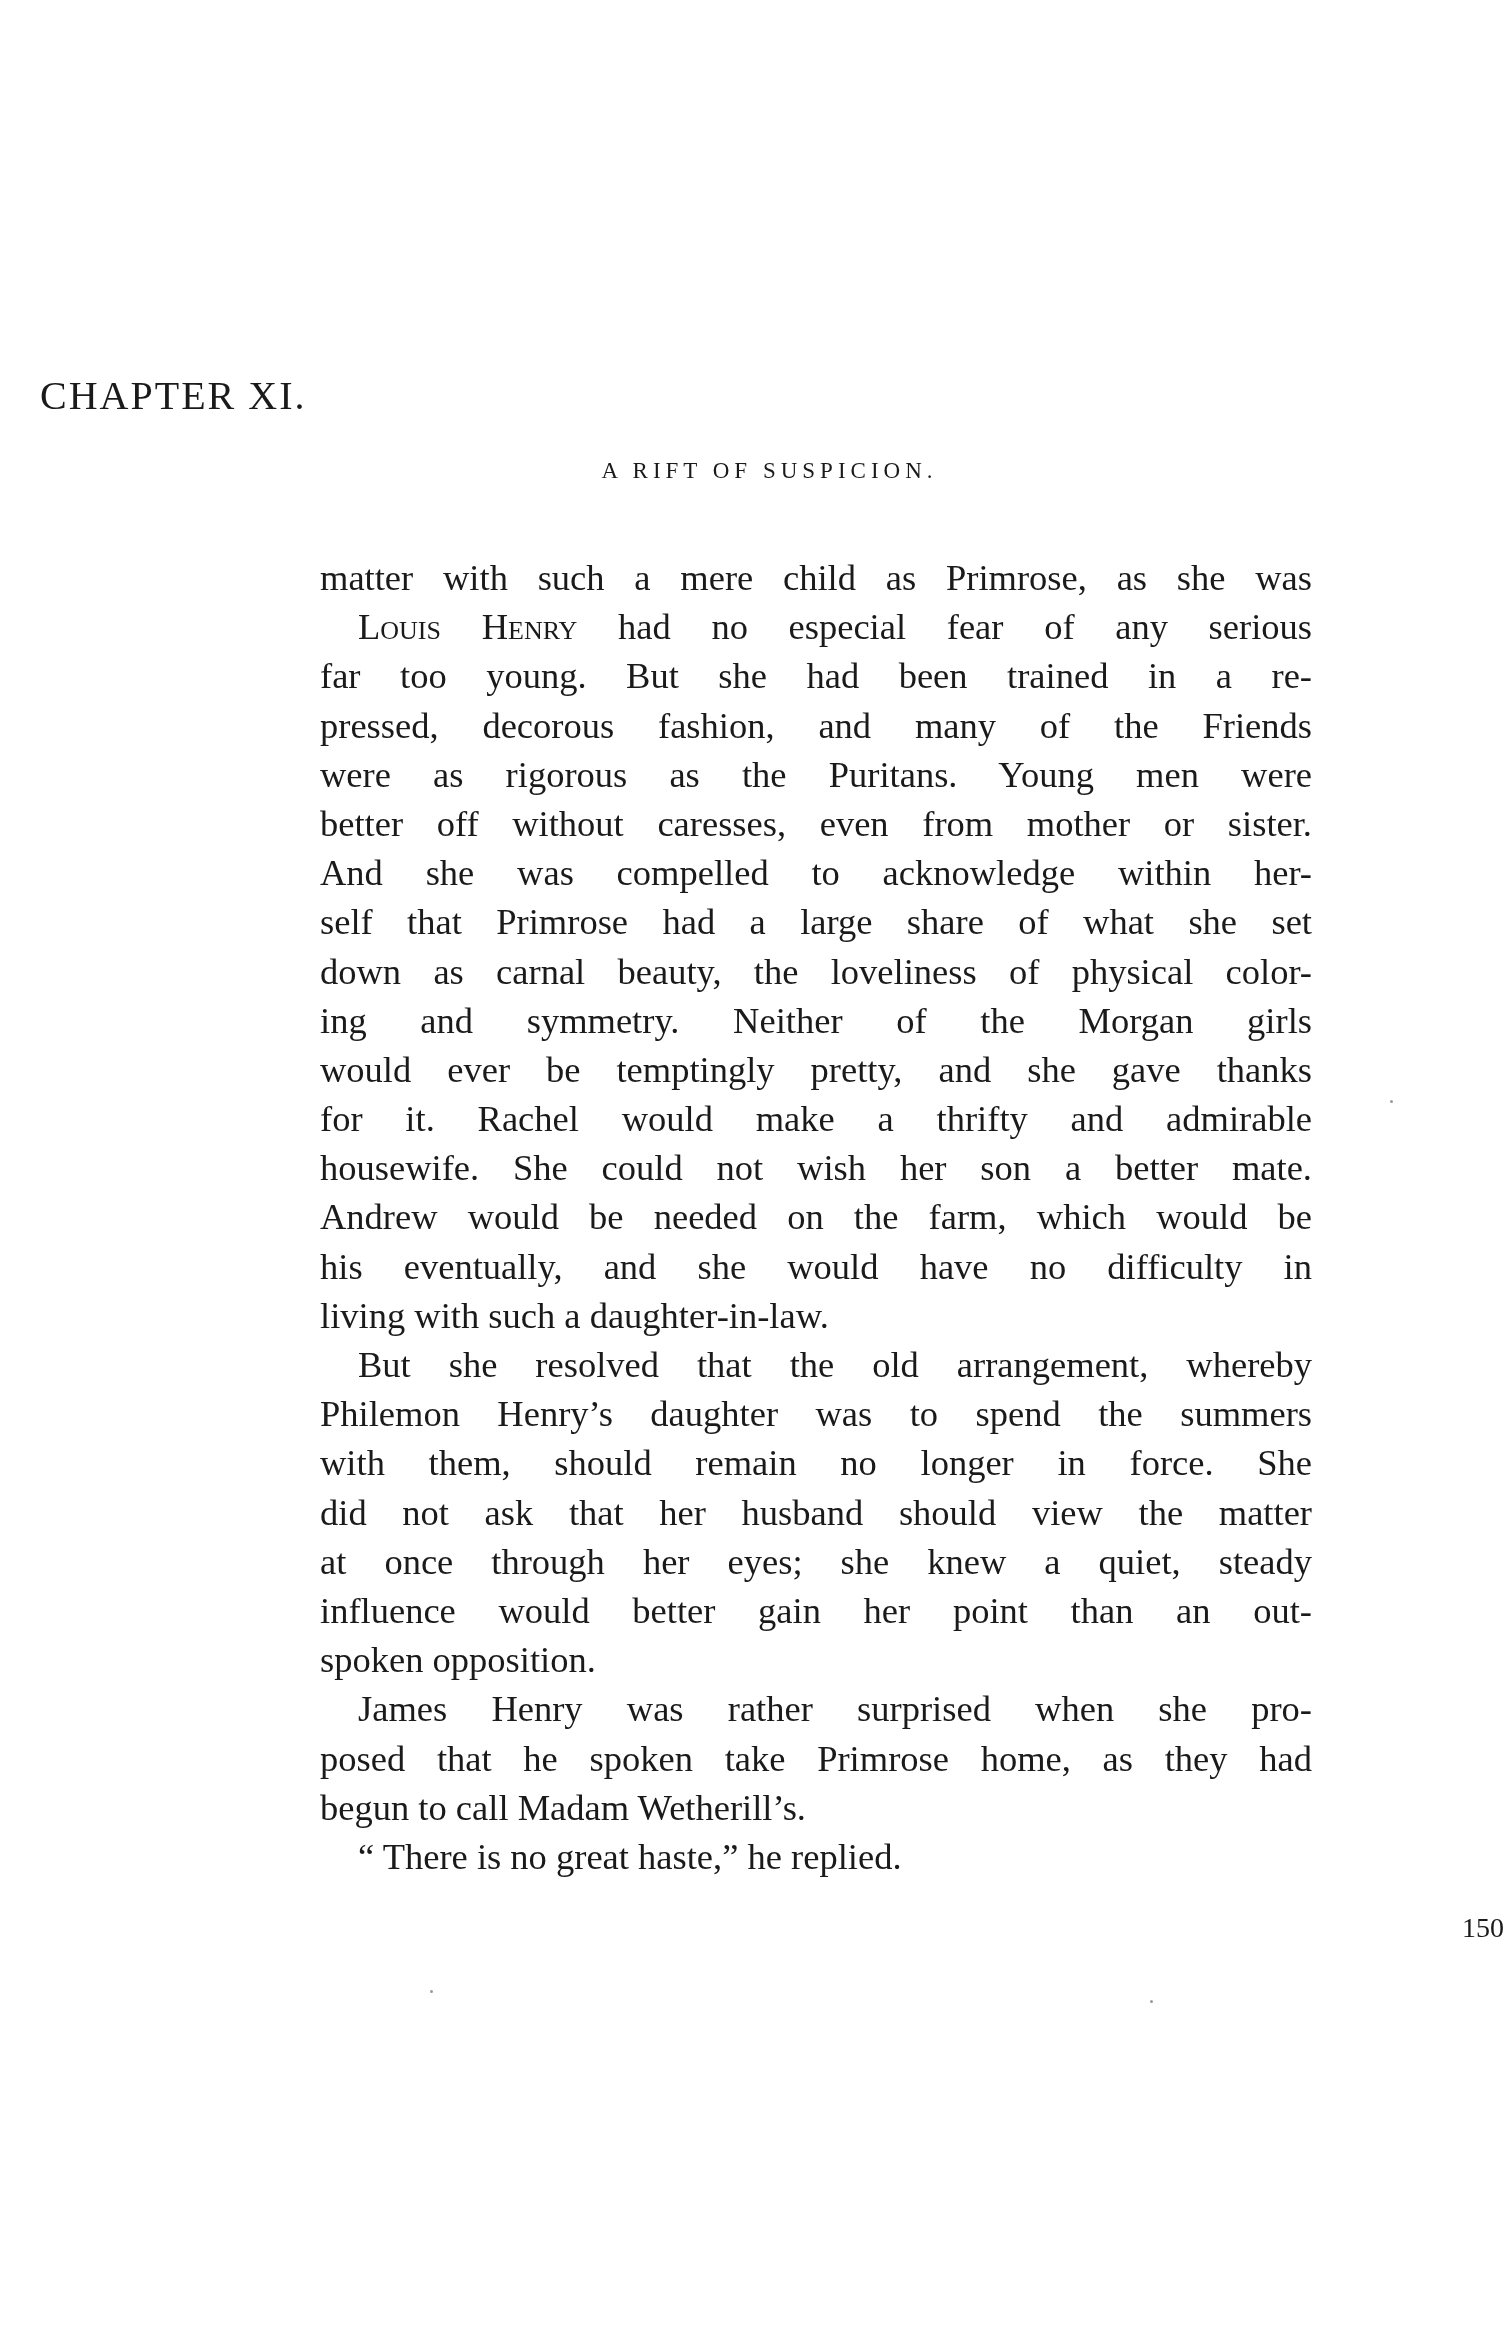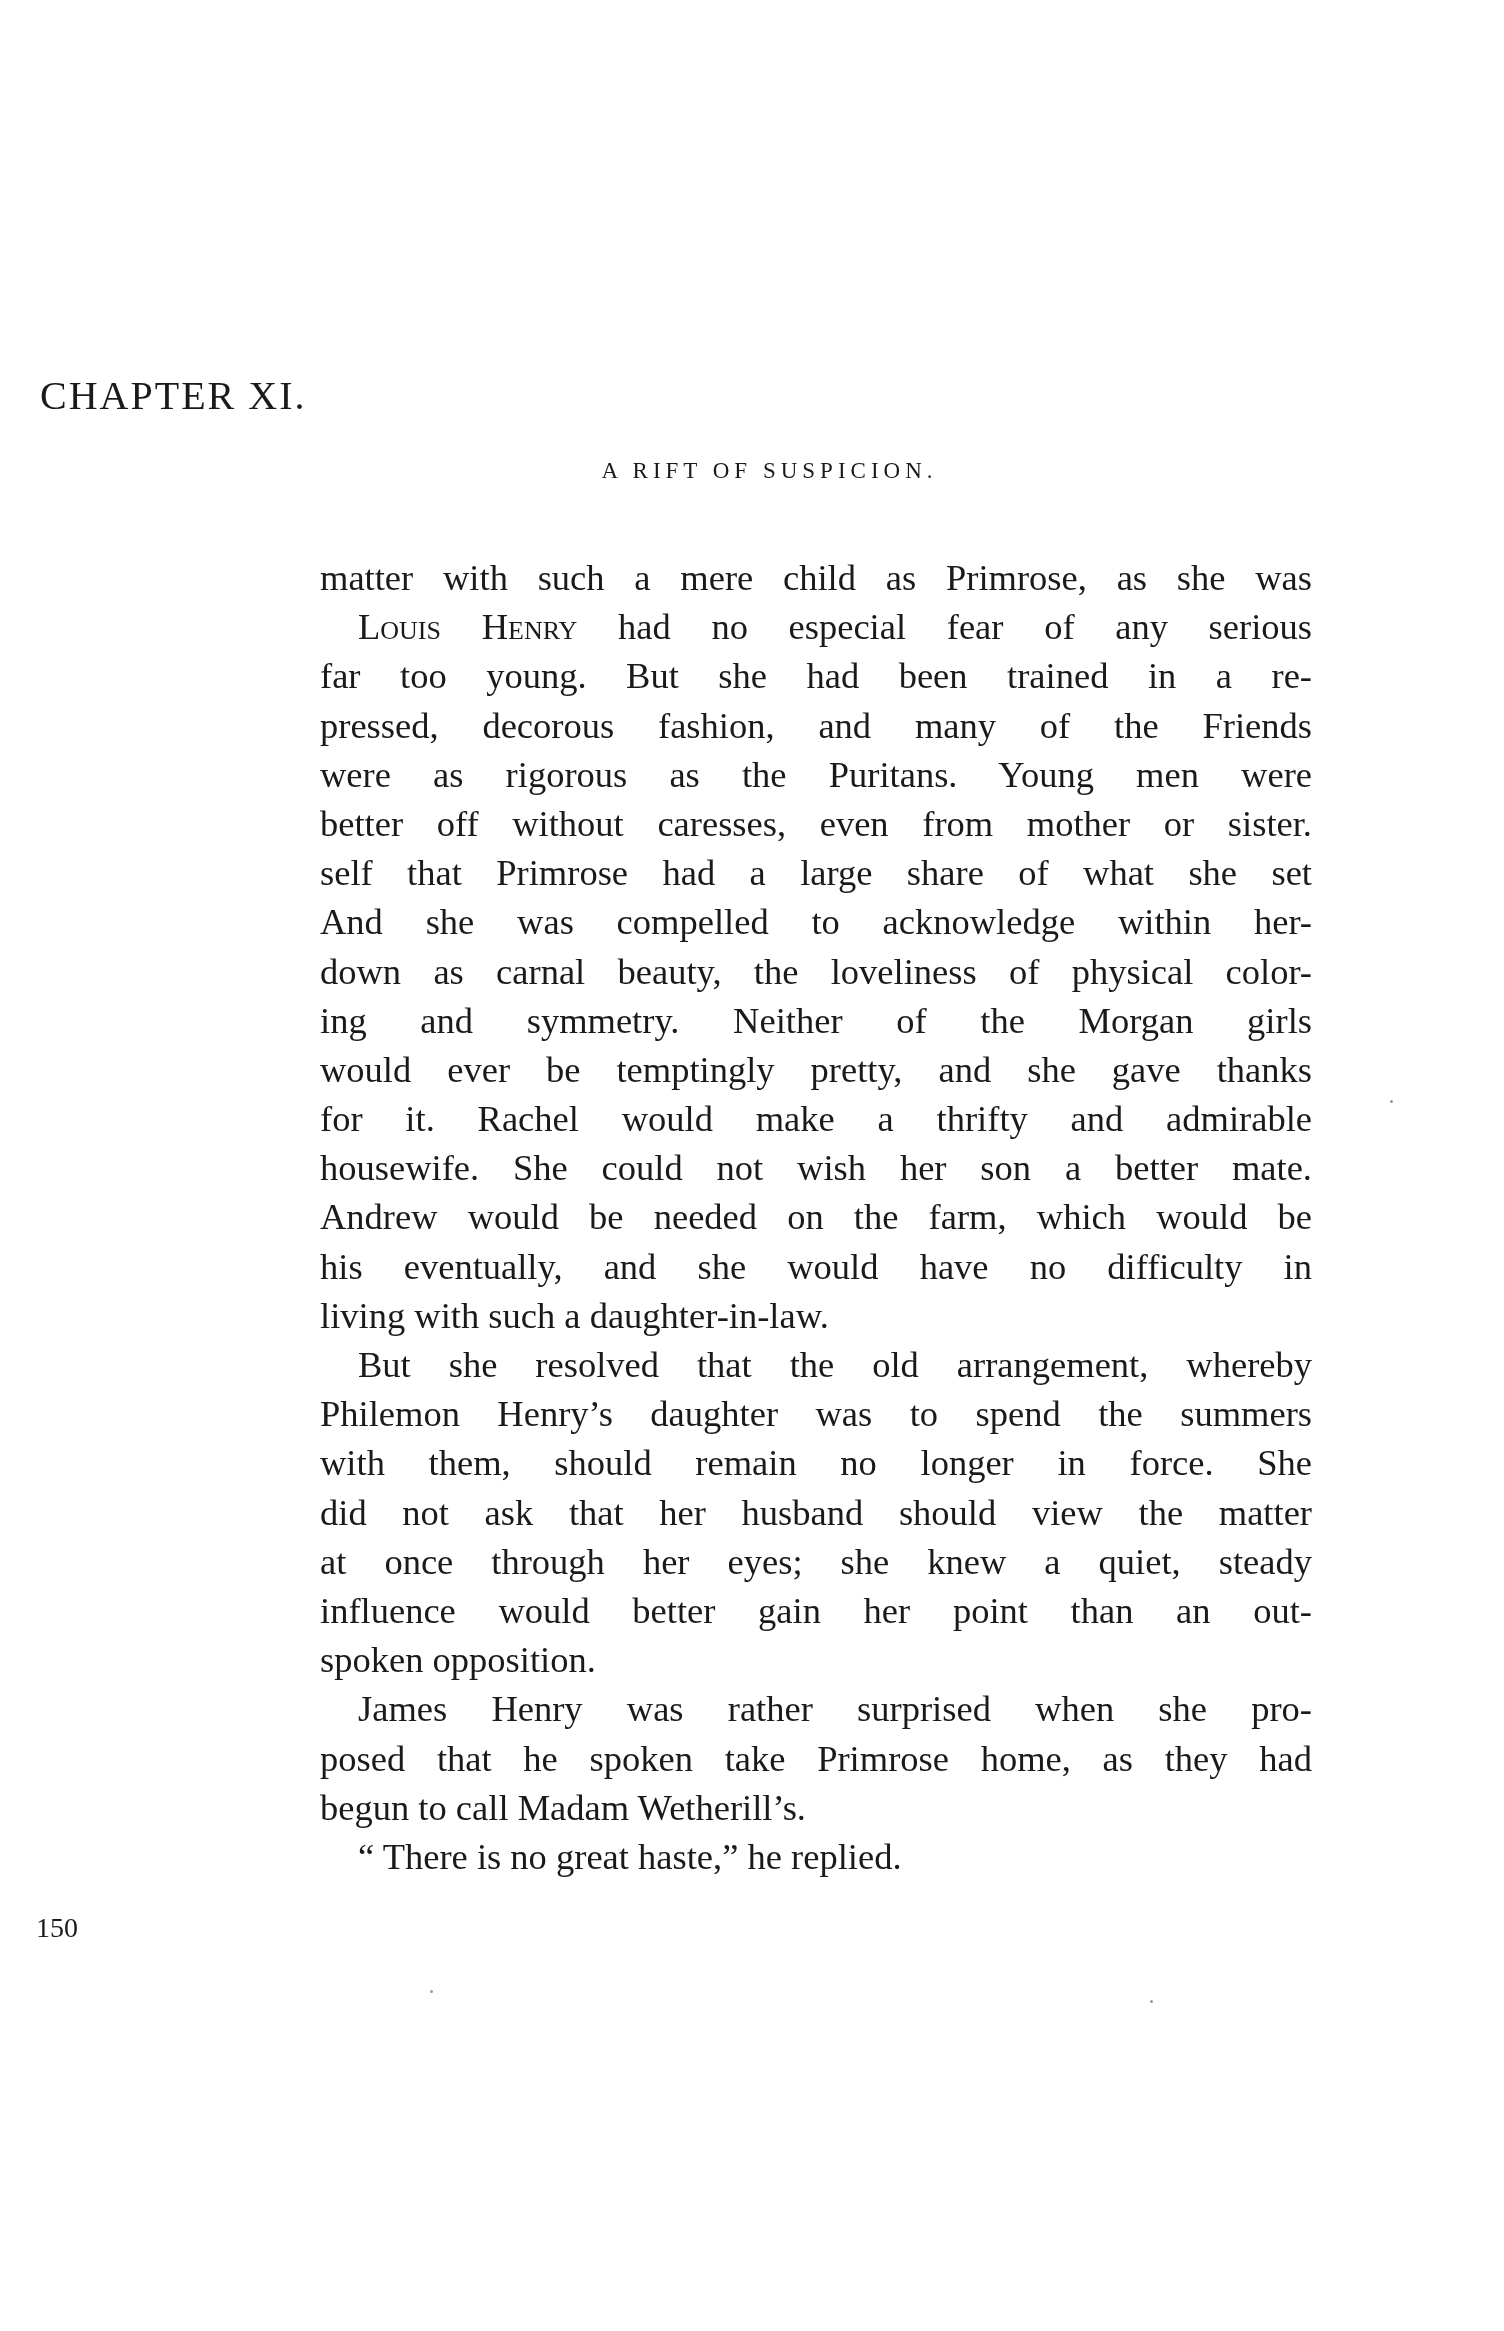--- a/index.html
+++ b/index.html
@@ -9,42 +9,42 @@
   .chapter-title { position: absolute; top: 372px; left: 0; width: 1504px; 
                    font-size: 40px; letter-spacing: 2px; padding-left: 40px; box-sizing: border-box; }
   .chapter-subtitle { position: absolute; top: 458px; left: 0; width: 1504px; text-align: center;
                       font-size: 23px; letter-spacing: 5px; padding-left: 35px; box-sizing: border-box; }
   .body-text { position: absolute; top: 553px; left: 320px; width: 992px; font-size: 36.5px; }
   .line { display: block; height: 49.2px; line-height: 49.2px; white-space: nowrap;
           text-align: justify; text-align-last: justify; }
   .line.last { text-align-last: left; }
   .line.indent { padding-left: 38px; }
   .sc { font-variant: small-caps; }
-  .page-number { position: absolute; top: 1912px; left: 0; width: 1504px; text-align: left;
+  .page-number { position: absolute; top: 1912px; left: 0; width: 1504px; text-align: right;
                  font-size: 28px; padding-left: 36px; box-sizing: border-box; }
   .speck { position: absolute; width: 3px; height: 3px; background: #999; border-radius: 50%; }
 </style>
 </head>
 <body>
 
 <div class="page">
   <div class="chapter-title">CHAPTER XI.</div>
   <div class="chapter-subtitle">A RIFT OF SUSPICION.</div>
 
   <div class="body-text">
 
     <div>
       <span class="line">matter with such a mere child as Primrose, as she was</span>
       <span class="line indent"><span class="sc">Louis Henry</span><span> had no especial fear of any serious</span></span>
       <span class="line">far too young.  But she had been trained in a re-</span>
       <span class="line">pressed, decorous fashion, and many of the Friends</span>
       <span class="line">were as rigorous as the Puritans.  Young men were</span>
       <span class="line">better off without caresses, even from mother or sister.</span>
+      <span class="line">And she was compelled to acknowledge within her-</span>
       <span class="line">self that Primrose had a large share of what she set</span>
-      <span class="line">And she was compelled to acknowledge within her-</span>
       <span class="line">down as carnal beauty, the loveliness of physical color-</span>
       <span class="line">ing and symmetry.  Neither of the Morgan girls</span>
       <span class="line">would ever be temptingly pretty, and she gave thanks</span>
       <span class="line">for it.  Rachel would make a thrifty and admirable</span>
       <span class="line">housewife.  She could not wish her son a better mate.</span>
       <span class="line">Andrew would be needed on the farm, which would be</span>
       <span class="line">his eventually, and she would have no difficulty in</span>
       <span class="line last">living with such a daughter-in-law.</span>
     </div>
 

